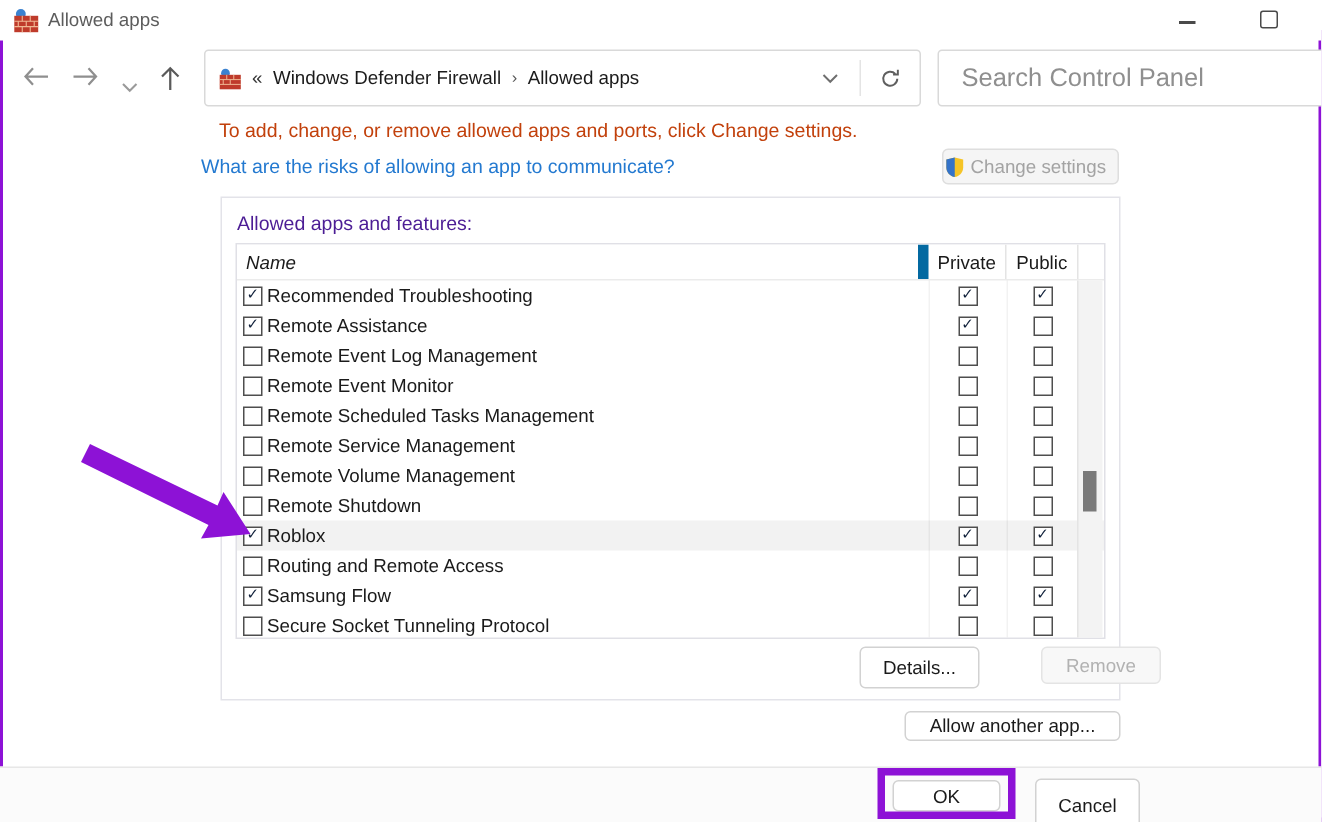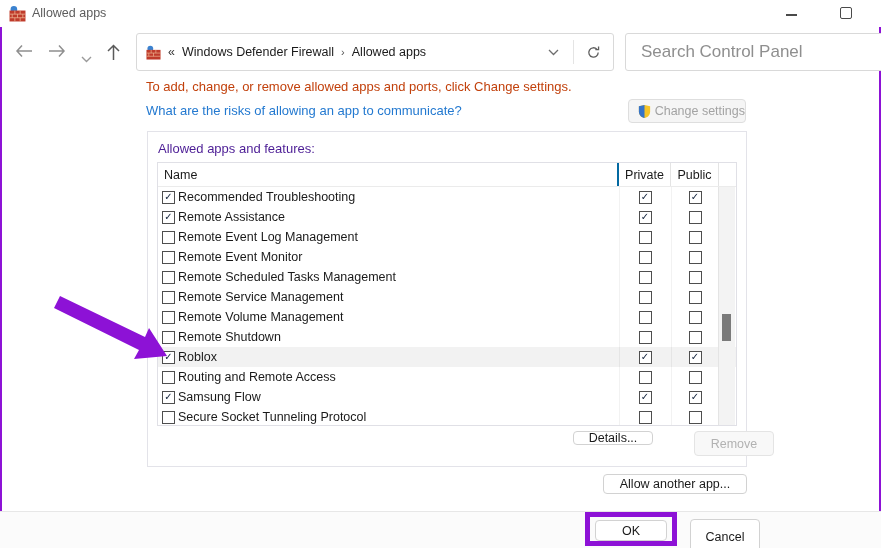--- a/index.html
+++ b/index.html
@@ -25,51 +25,51 @@
   .crumb-sep{margin-left:7px;color:#555;font-size:11px;}
   .addr-spacer{flex:1;}
   .addr-chevron{margin-right:14px;display:flex;}
   .addr-divider{width:1px;height:24px;background:#e4e4e4;margin-right:12px;}
   .addr-refresh{margin-right:12px;display:flex;}
   .searchbox{position:absolute;left:625px;top:33px;width:270px;height:38px;border:1px solid #d9d9d9;
     border-radius:3px;background:#fff;box-sizing:border-box;display:flex;align-items:center;}
   .search-placeholder{margin-left:15px;font-size:17px;color:#8f8f8f;}
   
   .instruction{position:absolute;left:146px;top:79px;font-size:13px;color:#c2410c;}
-  .risks-link{position:absolute;left:146px;top:103px;font-size:13px;color:#2379d0;cursor:pointer;}
+  .risks-link{position:absolute;left:134px;top:103px;font-size:13px;color:#2379d0;cursor:pointer;}
   .change-settings{position:absolute;left:628px;top:99px;width:118px;height:24px;background:#f5f5f5;
-    border:1px solid #dedede;border-radius:4px;display:flex;align-items:center;justify-content:flex-end;
+    border:1px solid #dedede;border-radius:4px;display:flex;align-items:center;justify-content:flex-start;
     gap:3px;box-sizing:border-box;}
   .change-settings span{font-size:12.5px;color:#a3a3a3;}
   .groupbox{position:absolute;left:147px;top:131px;width:600px;height:336px;border:1px solid #e3e3e9;
     box-sizing:border-box;background:#fff;}
   .list-label{position:absolute;left:158px;top:141px;font-size:13px;color:#4c1d95;}
   .listbox{position:absolute;left:157px;top:162px;width:580px;height:264px;border:1px solid #e0e0e6;
     box-sizing:border-box;background:#fff;overflow:hidden;}
   .list-header{position:absolute;left:0;top:0;width:100%;height:24px;display:flex;background:#fff;
     border-bottom:1px solid #ebebeb;box-sizing:border-box;font-size:12.5px;color:#1a1a1a;}
   .h-name{flex:0 0 461px;display:flex;align-items:center;padding-left:6px;box-sizing:border-box;
-    border-right:2px solid #0369a1;}
+    border-right:7px solid #0369a1;font-style:italic;}
   .h-priv{flex:0 0 52px;display:flex;align-items:center;justify-content:center;border-right:1px solid #e4e4e4;box-sizing:border-box;}
   .h-pub{flex:0 0 48px;display:flex;align-items:center;justify-content:center;border-right:1px solid #e4e4e4;box-sizing:border-box;}
   .list-body{position:absolute;left:0;top:24px;width:100%;}
   .row{height:20px;display:flex;align-items:center;font-size:12.5px;}
   .row.hl{background:#f2f2f2;}
   .c-name{flex:0 0 461px;display:flex;align-items:center;padding-left:4px;box-sizing:border-box;gap:3px;overflow:hidden;}
   .c-priv{flex:0 0 52px;display:flex;justify-content:center;}
   .c-pub{flex:0 0 48px;display:flex;justify-content:center;}
   .cb{display:inline-block;width:11px;height:11px;border:1px solid #4e4e4e;background:#fff;
     font-size:10px;line-height:10px;text-align:center;color:#10203a;box-sizing:content-box;flex:0 0 auto;}
   .gridline{position:absolute;top:24px;bottom:0;width:1px;background:rgba(0,0,0,0.05);}
   .scroll-track{position:absolute;right:1px;top:24px;width:16px;height:239px;background:#f3f3f3;border-left:1px solid #e4e4e4;}
   .scroll-thumb{position:absolute;left:3px;top:127px;width:9px;height:27px;background:#7a7a7a;}
   .btn{position:absolute;background:#fff;border:1px solid #d2d2d2;border-radius:4px;font-size:12.5px;
     color:#1a1a1a;display:flex;align-items:center;justify-content:center;box-sizing:border-box;cursor:default;}
   .btn.disabled{background:#f8f8f8;border-color:#e4e4e4;color:#b2b2b2;}
-  .btn-details{left:573px;top:431px;width:80px;height:14px;}
+  .btn-details{left:573px;top:431px;width:80px;height:28px;}
   .btn-remove{left:694px;top:431px;width:80px;height:25px;}
   .btn-allow{left:603px;top:474px;width:144px;height:20px;}
   
   .footer{position:absolute;left:0;right:0;top:511px;bottom:0;background:#fbfbfb;border-top:1px solid #e7e7e7;}
   .btn-ok{left:595px;top:520px;width:72px;height:21px;}
   .btn-cancel{left:690px;top:519px;width:70px;height:35px;}
   .ok-annotation{position:absolute;left:585px;top:512px;width:92px;height:34px;border-style:solid;
     border-width:5px;box-sizing:border-box;pointer-events:none;}
   .arrow-annotation{position:absolute;left:0;top:0;pointer-events:none;}
 </style>

